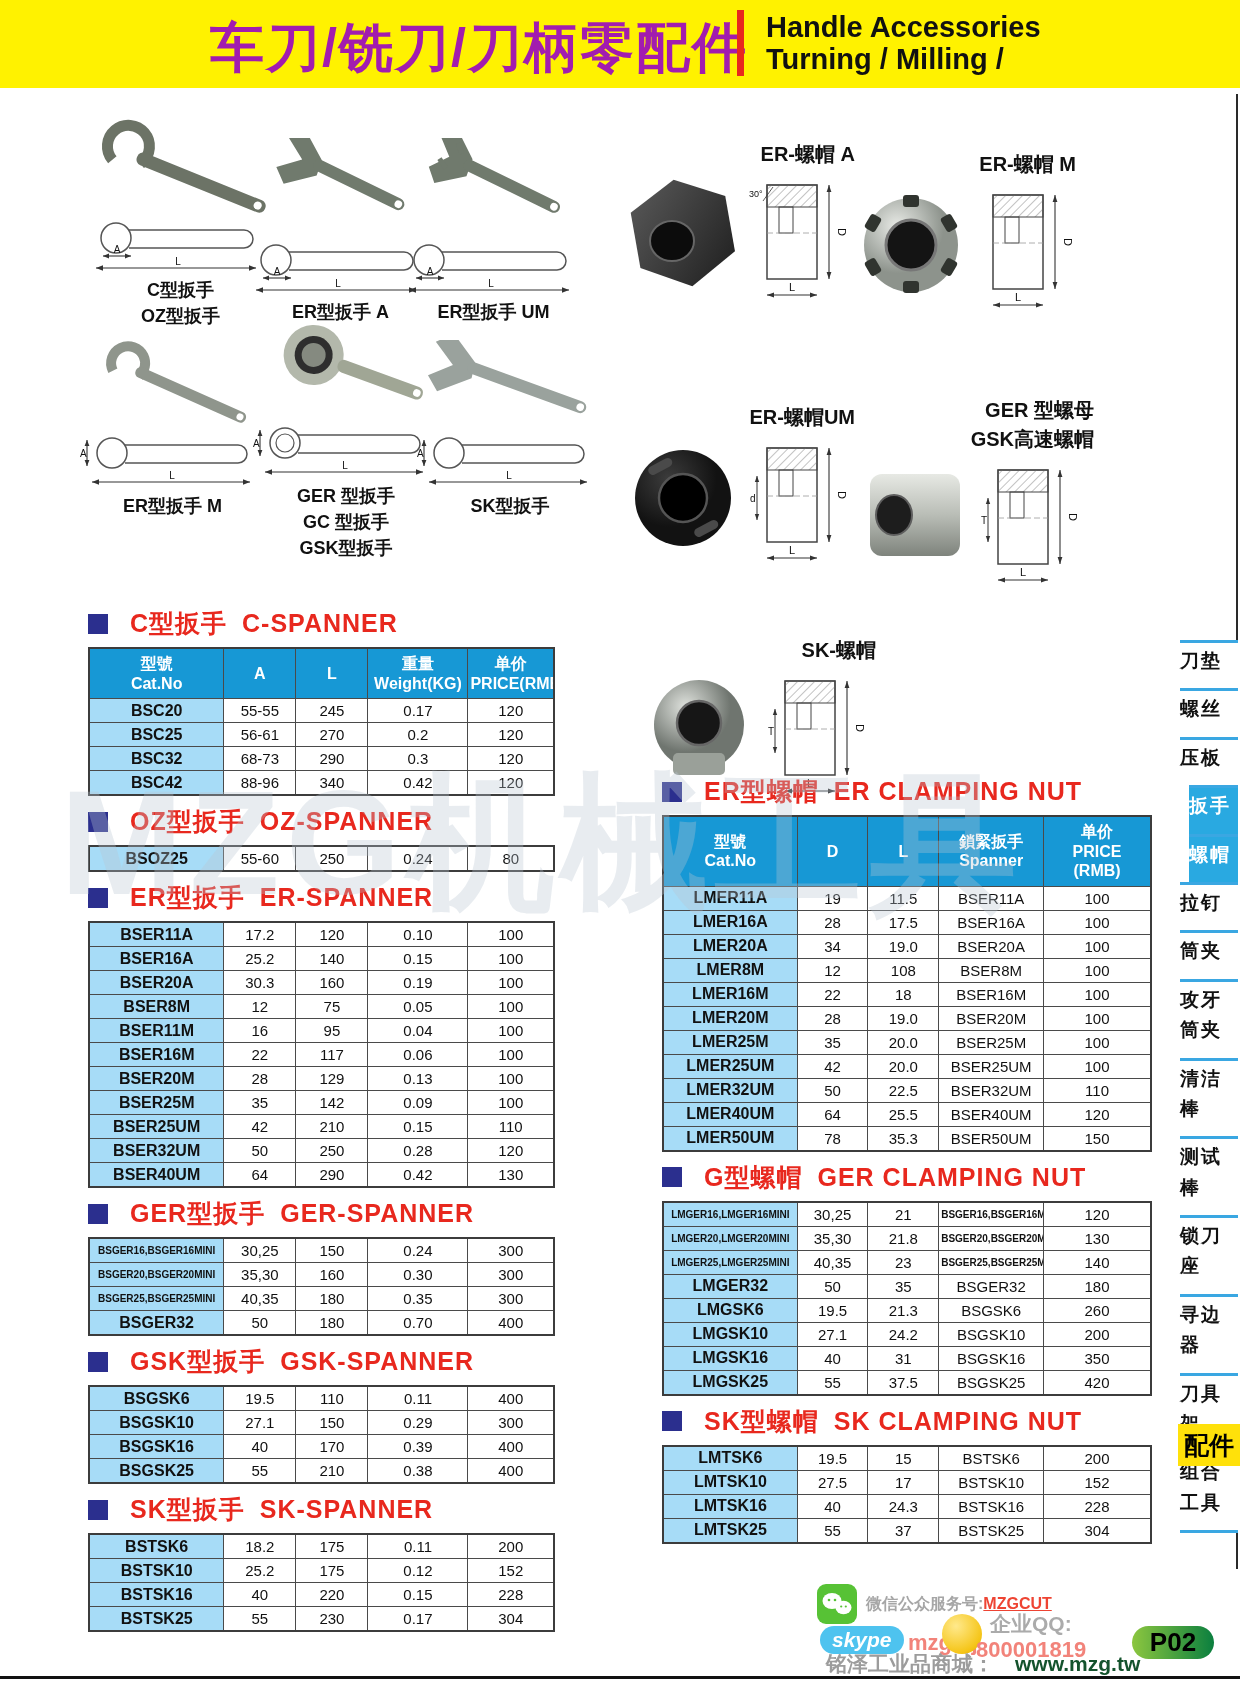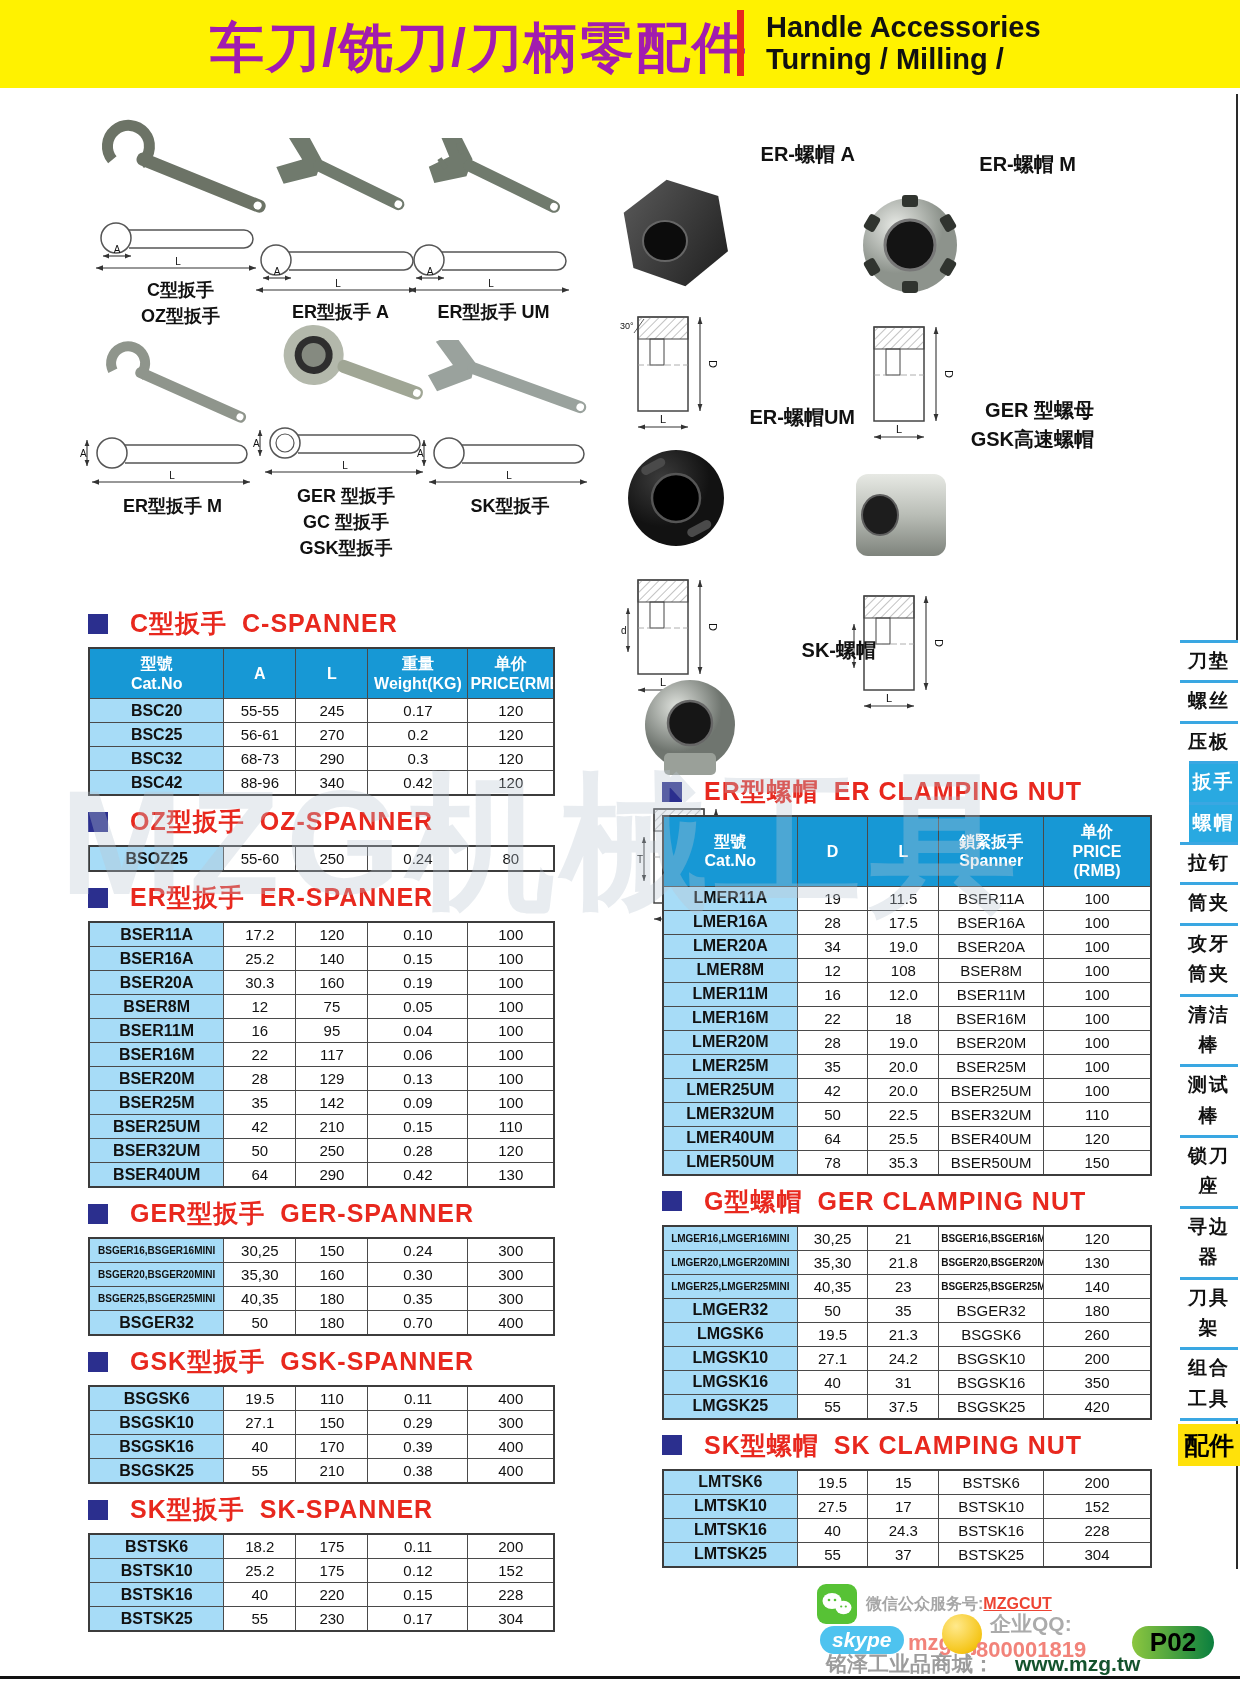--- a/index.html
+++ b/index.html
@@ -14,21 +14,21 @@
 
   
   .watermark{position:absolute;left:60px;top:745px;width:1080px;font-size:148px;font-weight:bold;
              color:rgba(185,198,210,0.33);letter-spacing:6px;z-index:5;pointer-events:none;white-space:nowrap;}
 
   
   .img-card{position:absolute;text-align:center;z-index:2;}
   .img-card .art{display:flex;flex-direction:column;align-items:center;gap:2px;}
   .img-label{font-size:18px;font-weight:bold;color:#111;line-height:1.45;margin-top:3px;}
   .nut-card .img-label{text-align:right;margin:0 0 4px 14px;font-size:20px;}
-  .nut-card .art{flex-direction:column;justify-content:center;align-items:flex-start;gap:10px;}
+  .nut-card .art{flex-direction:row;justify-content:center;align-items:flex-start;gap:10px;}
 
   .pos-c-spanner{left:78px;top:116px;width:205px;}
   .pos-er-spanner-a{left:268px;top:138px;width:145px;}
   .pos-er-spanner-um{left:416px;top:138px;width:155px;}
   .pos-er-spanner-m{left:80px;top:338px;width:185px;}
   .pos-ger-spanner{left:256px;top:324px;width:180px;}
   .pos-sk-spanner{left:420px;top:340px;width:180px;}
   .pos-er-nut-a{left:620px;top:140px;width:235px;}
   .pos-er-nut-m{left:856px;top:150px;width:220px;}
   .pos-er-nut-um{left:620px;top:403px;width:235px;}
@@ -45,21 +45,21 @@
   table.spec{border-collapse:collapse;width:100%;table-layout:fixed;background:#fff;border:2px solid #3c3c3c;margin-bottom:2px;}
   .spec th,.spec td{border:1px solid #4a4a4a;text-align:center;vertical-align:middle;overflow:hidden;white-space:nowrap;}
   .spec thead th{background:#1798d5;color:#fff;font-weight:bold;font-size:16px;line-height:1.22;padding:5px 2px;}
   .spec td{height:23px;font-size:15px;color:#111;padding:0 2px;}
   .spec td.model{background:#a7dcf7;font-weight:bold;font-size:16px;}
   .spec td.small{font-size:10px;font-weight:bold;}
 
   
   #sidebar{position:absolute;left:1180px;top:640px;width:58px;z-index:4;}
   .tab{border-top:3px solid #3aa7e2;background:#fff;color:#111;font-size:19px;font-weight:600;
-       line-height:1.6;padding:3px 0 4px;text-align:center;letter-spacing:2px;cursor:pointer;}
+       line-height:1.6;padding:3px 0 12px;text-align:left;letter-spacing:2px;cursor:pointer;}
   .tab:last-child{border-bottom:3px solid #3aa7e2;}
   .tab.active{background:#29a9e1;color:#fff;margin-left:9px;}
   .tab-special{position:absolute;left:1178px;top:1424px;width:62px;height:42px;background:#ffe10a;
        color:#000;font-weight:bold;font-size:25px;text-align:center;line-height:42px;z-index:4;cursor:pointer;}
   .vline{position:absolute;left:1236px;top:94px;width:2px;height:1475px;background:#2a2a2a;}
 
   
   .f-abs{position:absolute;z-index:6;white-space:nowrap;}
   .f-wechat-row{left:866px;top:1594px;font-size:16px;font-weight:bold;color:#a6a6a6;}
   .f-link{color:#ee4433;text-decoration:underline;cursor:pointer;}
@@ -861,27 +861,20 @@
               <td>100</td>
             </tr>
             <tr>
               <td class="model">LMER8M</td>
               <td>12</td>
               <td>108</td>
               <td>BSER8M</td>
               <td>100</td>
             </tr>
             <tr>
-              <td class="model">LMER11M</td>
-              <td>16</td>
-              <td>12.0</td>
-              <td>BSER11M</td>
-              <td>100</td>
-            </tr>
-            <tr>
               <td class="model">LMER16M</td>
               <td>22</td>
               <td>18</td>
               <td>BSER16M</td>
               <td>100</td>
             </tr>
             <tr>
               <td class="model">LMER20M</td>
               <td>28</td>
               <td>19.0</td>

